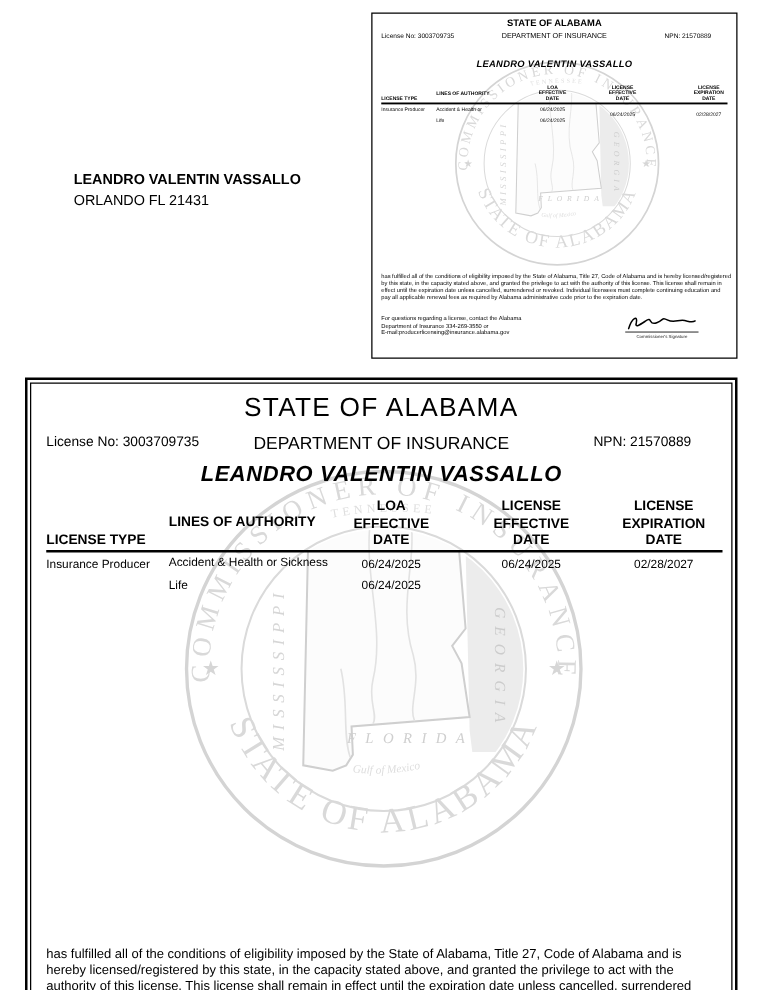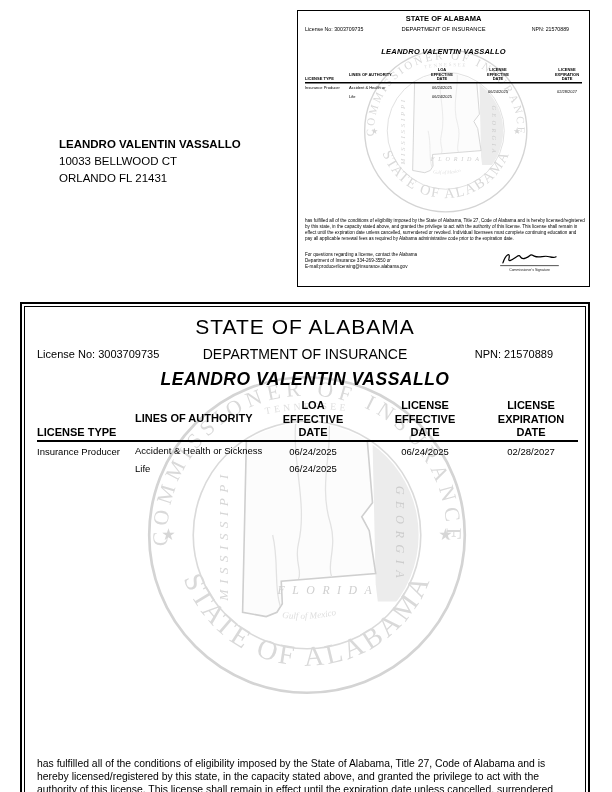--- a/index.html
+++ b/index.html
@@ -70,21 +70,20 @@
     <clipPath id="innerClip">
         <circle cx="150" cy="150" r="104"></circle>
       </clipPath>
   </defs>
 </svg>
 
 <div id="page">
 
   <div class="address">
     <div class="addr-name">LEANDRO VALENTIN VASSALLO</div>
-    <div>10033 BELLWOOD CT</div>
     <div>ORLANDO FL 21431</div>
   </div>
 
   <div class="small-card">
     <div class="small-content">
 
       <svg class="seal seal-small" viewBox="0 0 300 300">
         <circle cx="150" cy="150" r="147" fill="none" stroke="#d4d4d4" stroke-width="2.5"></circle>
         <circle cx="150" cy="150" r="106" fill="none" stroke="#dadada" stroke-width="1.5"></circle>
         <g clip-path="url(#innerClip)">

